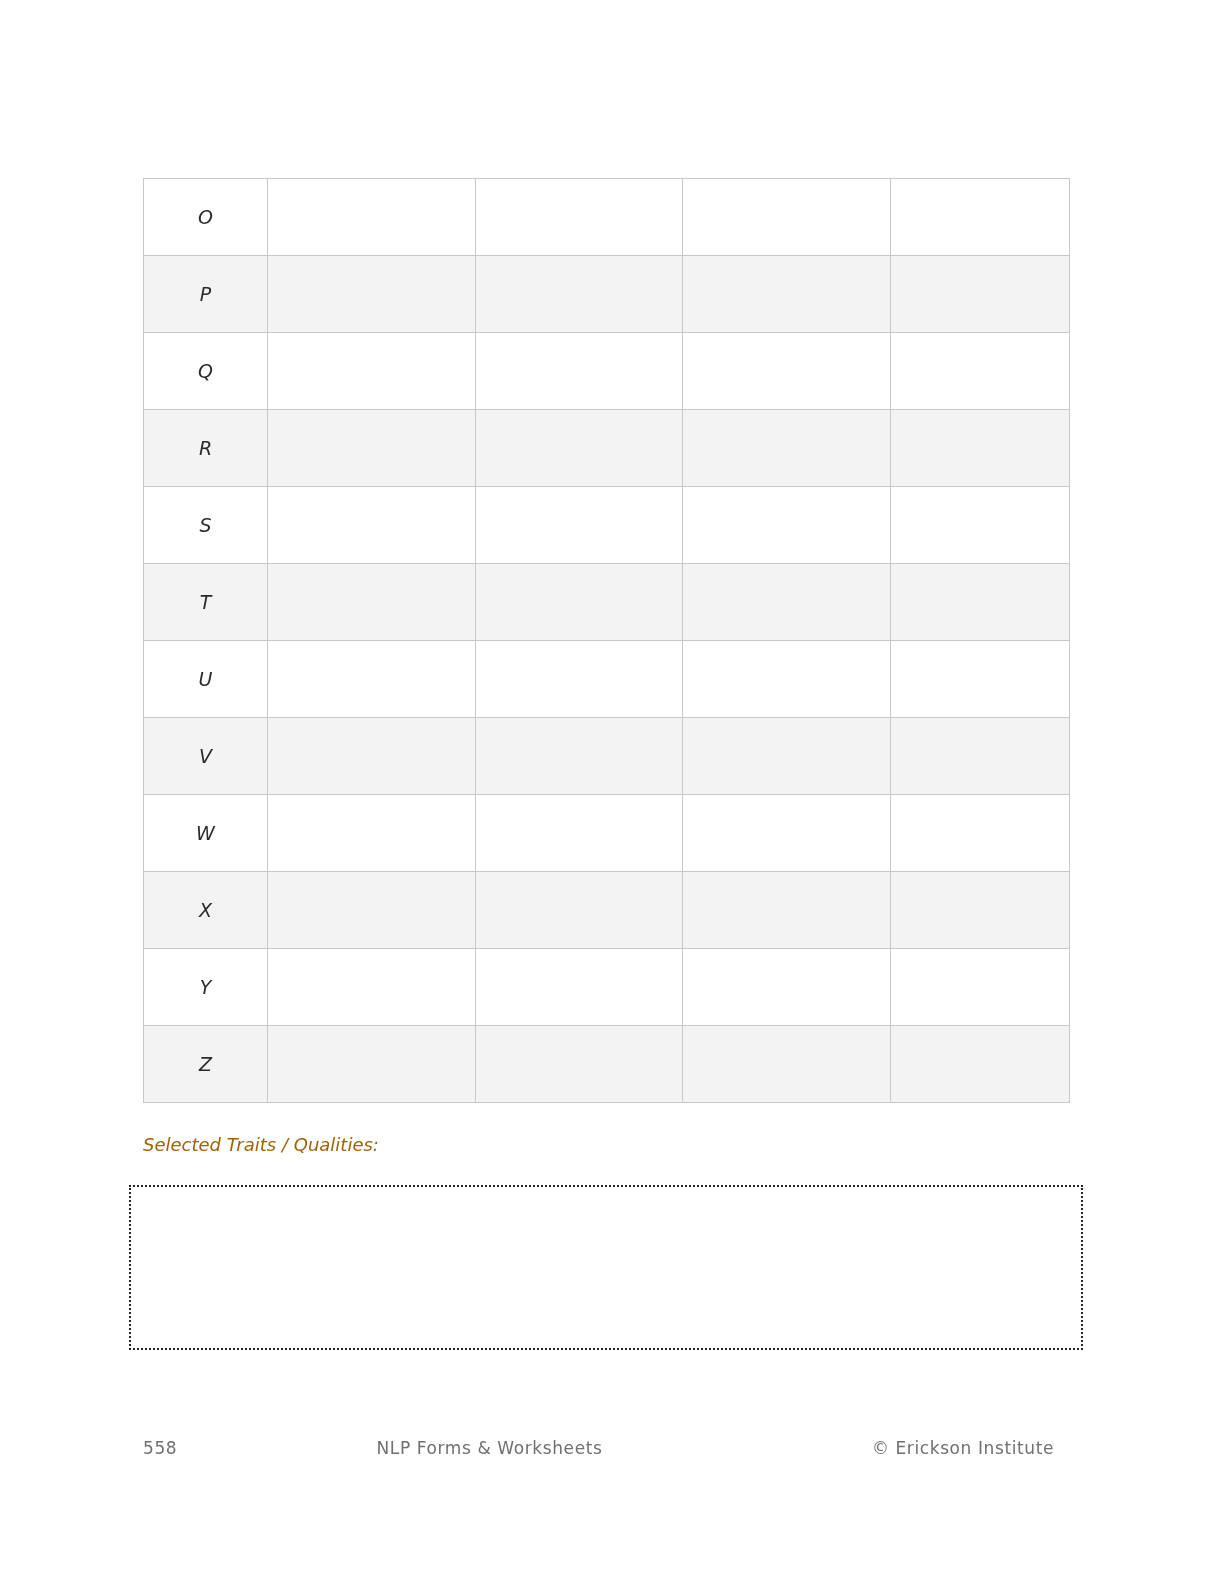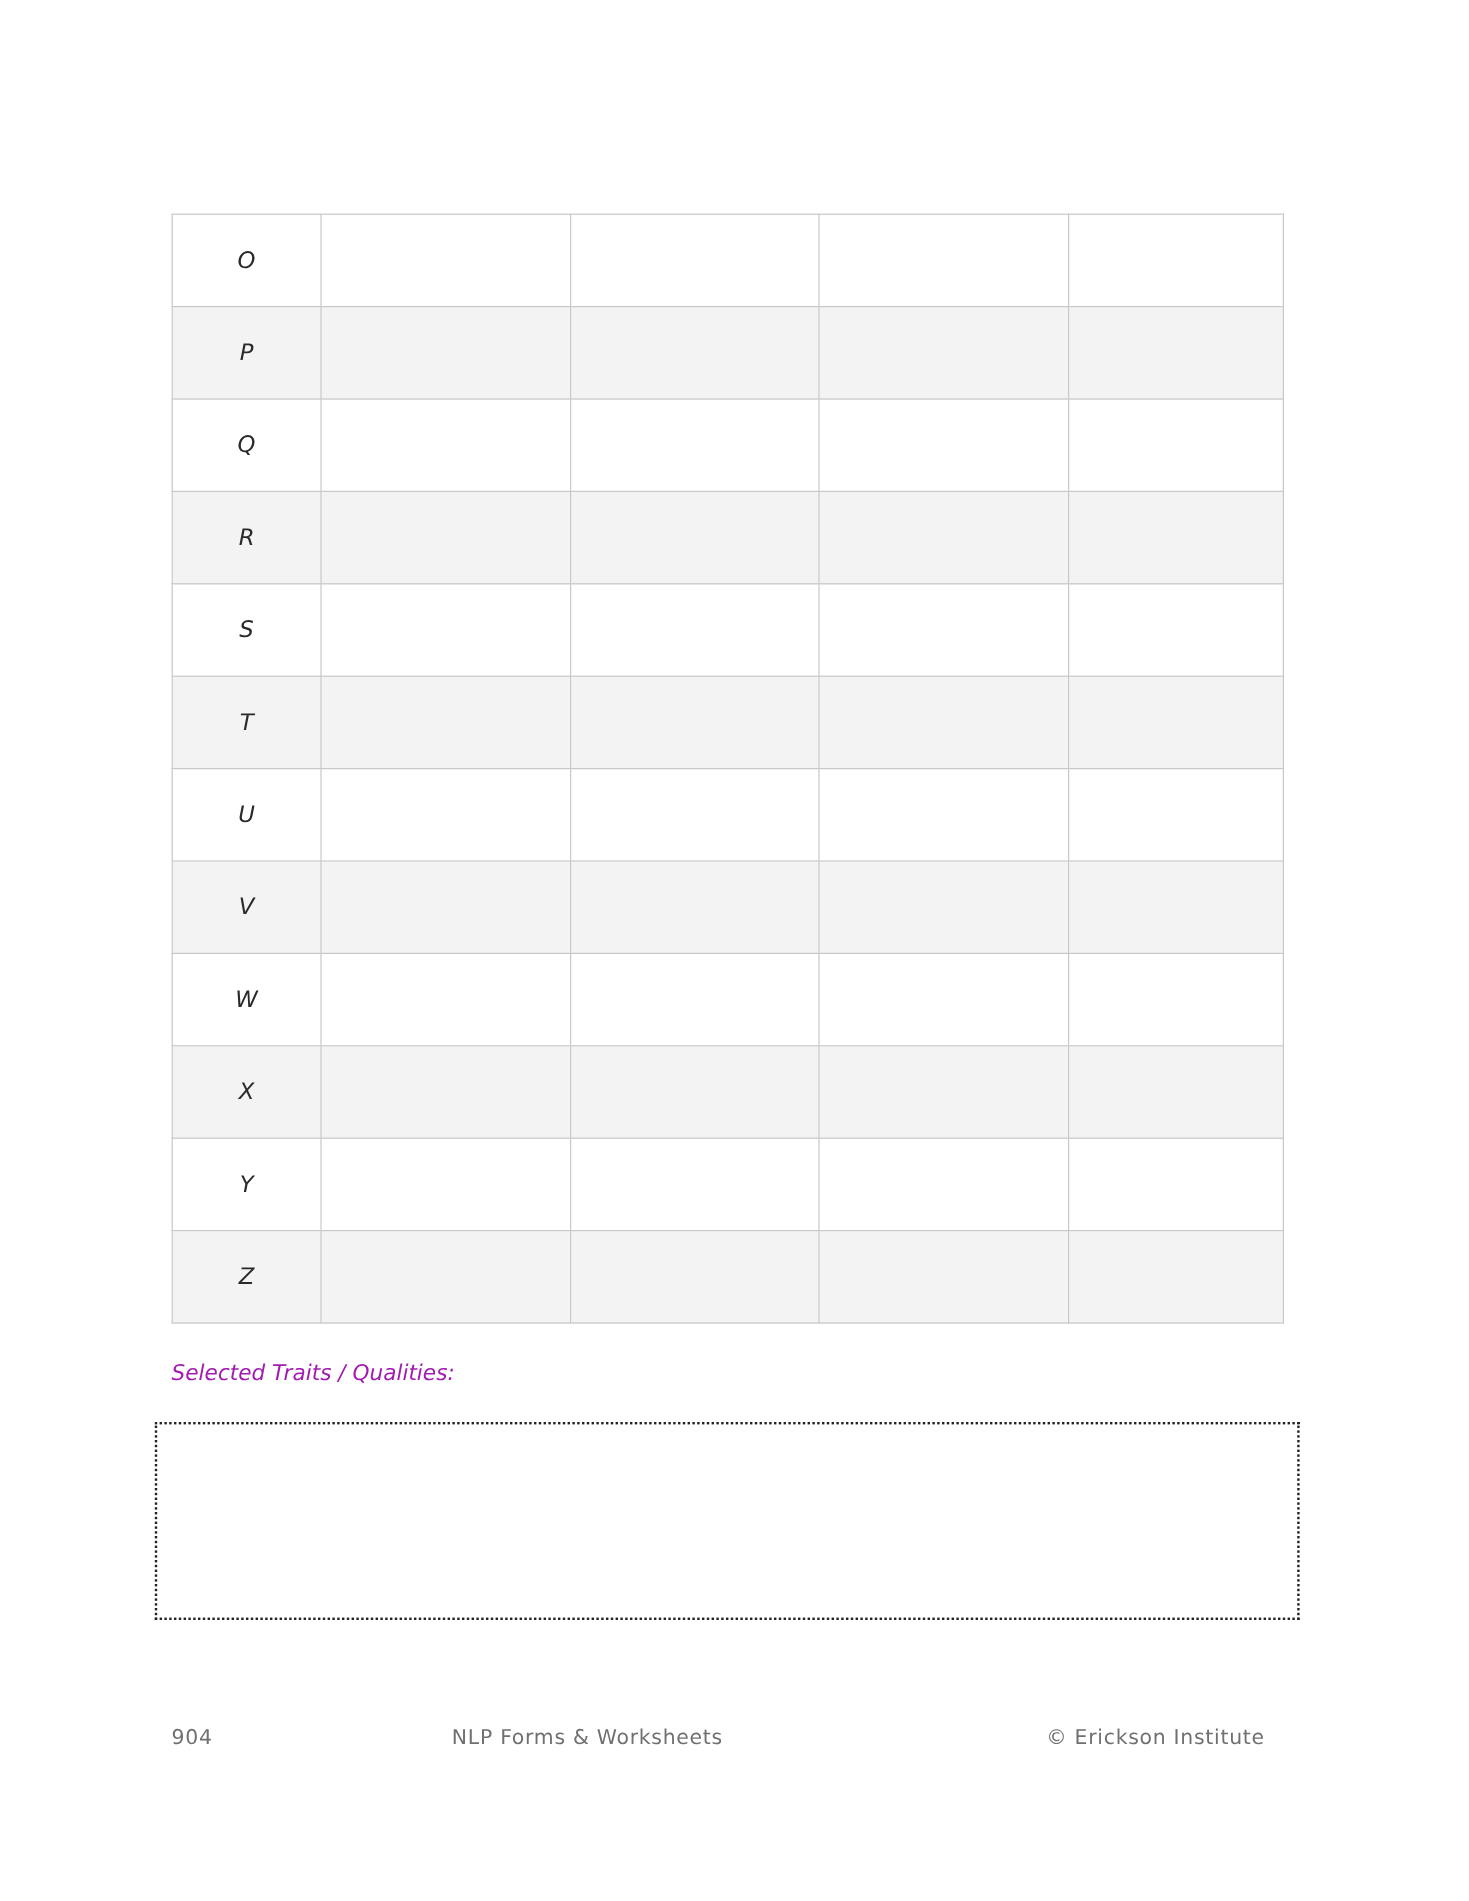--- a/index.html
+++ b/index.html
@@ -1,21 +1,21 @@
 <!DOCTYPE html>
 <html><head>
 <meta charset="utf-8">
 <style>
   html, body { margin: 0; padding: 0; background: #ffffff; }
   body { width: 1224px; height: 1584px; position: relative; font-family: "DejaVu Sans", sans-serif; color: #222; overflow: hidden; }
   .grid-table { position: absolute; left: 143px; top: 178px; width: 926px; border-collapse: collapse; table-layout: fixed; }
   .grid-table td { border: 1px solid #c8c8c8; height: 76px; padding: 0; }
   .grid-table tr:nth-child(even) td { background: #f3f3f3; }
   .grid-table td.letter { text-align: center; font-style: italic; font-size: 19px; color: #2a2a2a; }
-  .label { position: absolute; left: 143px; top: 1134px; font-style: italic; font-size: 18px; color: #a21caf; }
+  .label { position: absolute; left: 143px; top: 1134px; font-style: italic; font-size: 18px; color: #a16207; }
   .answer-box { position: absolute; left: 129px; top: 1185px; width: 950px; height: 161px; border: 2px dotted #222; }
   .footer { position: absolute; top: 1438px; font-size: 17px; color: #707070; letter-spacing: 0.6px; }
   .f-left { left: 143px; }
   .f-center { left: 0; width: 979px; text-align: center; }
   .f-right { right: 170px; }
 </style>
 </head>
 <body>
 
 <table class="grid-table">
@@ -110,15 +110,15 @@
         <td></td>
         <td></td>
         <td></td>
       </tr>
     </tbody>
 </table>
 
 <div class="label">Selected Traits / Qualities:</div>
 <div class="answer-box"></div>
 
-<div class="footer f-left">904</div>
+<div class="footer f-left">558</div>
 <div class="footer f-center">NLP Forms &amp; Worksheets</div>
 <div class="footer f-right">© Erickson Institute</div>
 
 </body></html>

